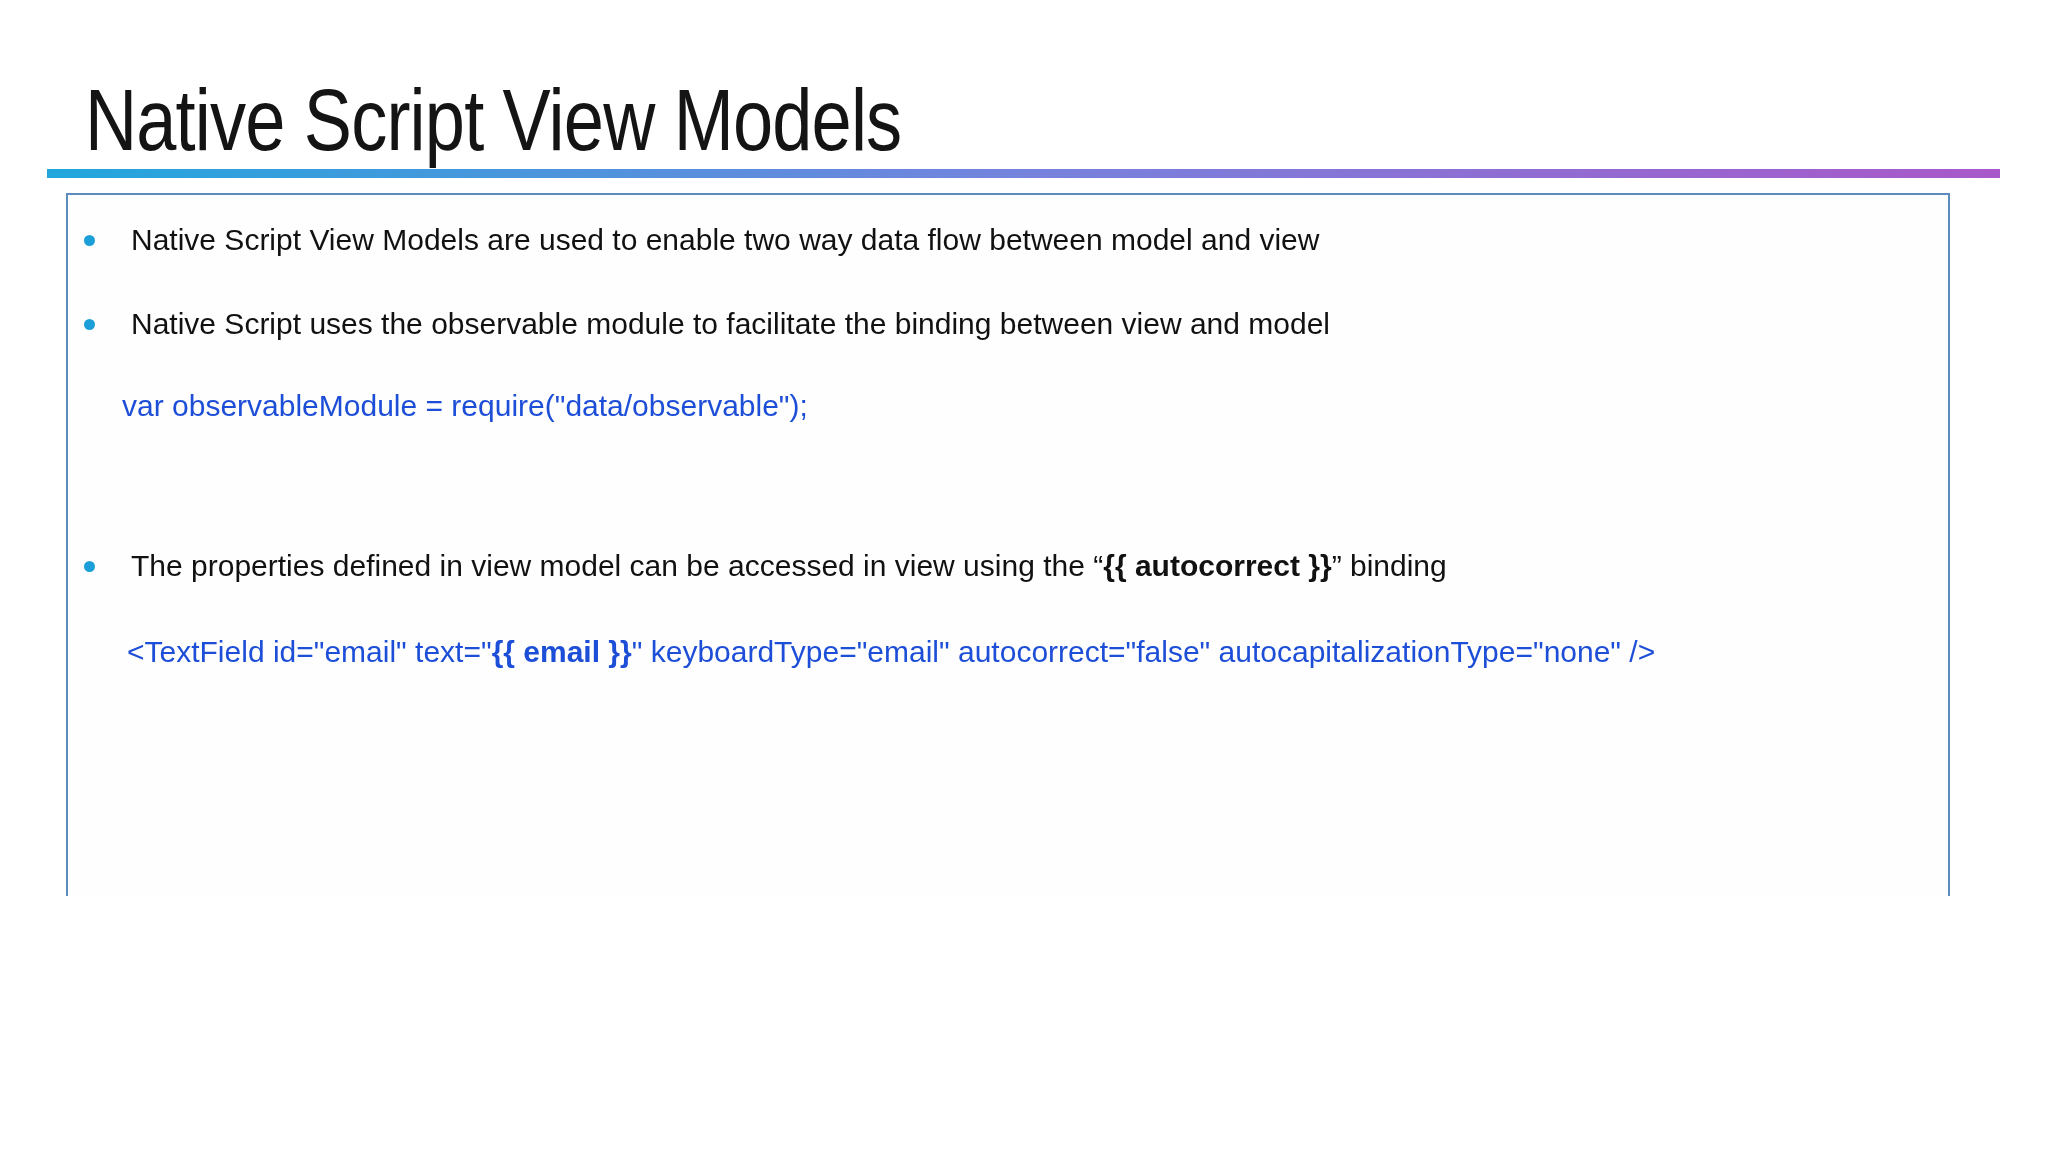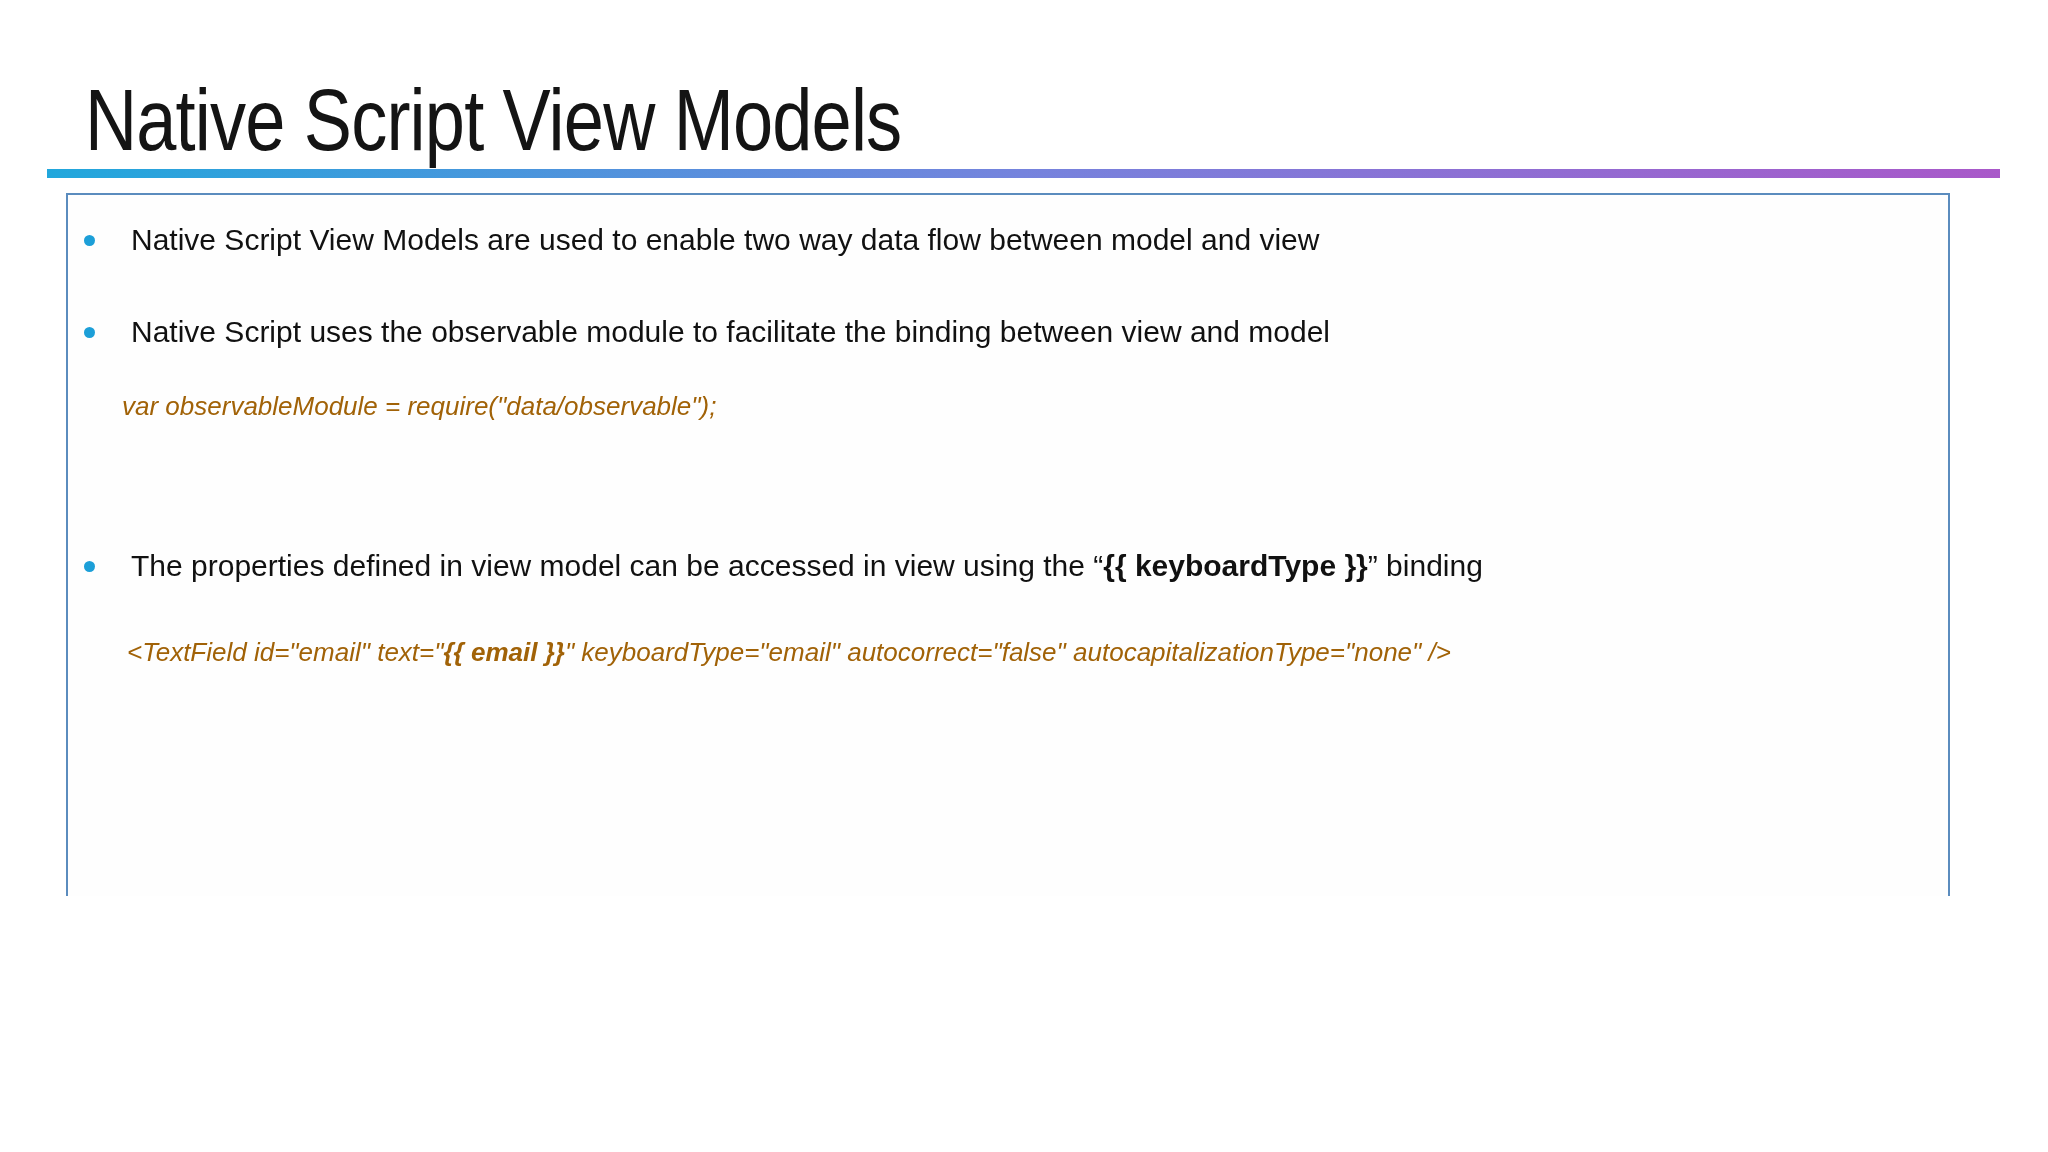--- a/index.html
+++ b/index.html
@@ -60,55 +60,54 @@
   .dot {
     width: 11px;
     height: 11px;
     border-radius: 50%;
     background: #1c9fd8;
     margin: 15px 36px 0 8px;
     flex: 0 0 auto;
   }
   .code-row {
     position: absolute;
-    font-size: 26px;
+    font-size: 30px;
     line-height: 40px;
-    color: #a16207;
+    color: #1d4ed8;
     white-space: nowrap;
-    font-style: italic;
   }
   .b { font-weight: bold; }
 </style>
 </head>
 <body>
 
 <div id="slide">
 
   <div class="title">Native Script View Models</div>
 
   <div class="underline" style="background: linear-gradient(90deg, rgb(33, 167, 220) 0%, rgb(117, 131, 221) 50%, rgb(169, 88, 201) 100%);"></div>
 
   <div class="content-box" style="border-color: rgb(91, 140, 190);"></div>
 
   <div class="row" style="top:220px">
     <span class="dot" style="background: rgb(28, 159, 216);"></span>
     <span>Native Script View Models are used to enable two way data flow between model and view</span>
   </div>
 
-  <div class="row" style="top:312px">
+  <div class="row" style="top:304px">
     <span class="dot" style="background: rgb(28, 159, 216);"></span>
     <span>Native Script uses the observable module to facilitate the binding between view and model</span>
   </div>
 
   <div class="code-row" style="left:122px; top:386px">
     <span>var observableModule = require("data/observable");</span>
   </div>
 
   <div class="row" style="top:546px">
     <span class="dot" style="background: rgb(28, 159, 216);"></span>
-    <span><span>The properties defined in view model can be accessed in view using the “</span><span class="b">{{ keyboardType }}</span><span>” binding</span></span>
+    <span><span>The properties defined in view model can be accessed in view using the “</span><span class="b">{{ autocorrect }}</span><span>” binding</span></span>
   </div>
 
   <div class="code-row" style="left:127px; top:632px">
     <span><span>&lt;TextField id="email" text="</span><span class="b">{{ email }}</span><span>" keyboardType="email" autocorrect="false" autocapitalizationType="none" /&gt;</span></span>
   </div>
 
 </div>
 
 </body></html>

